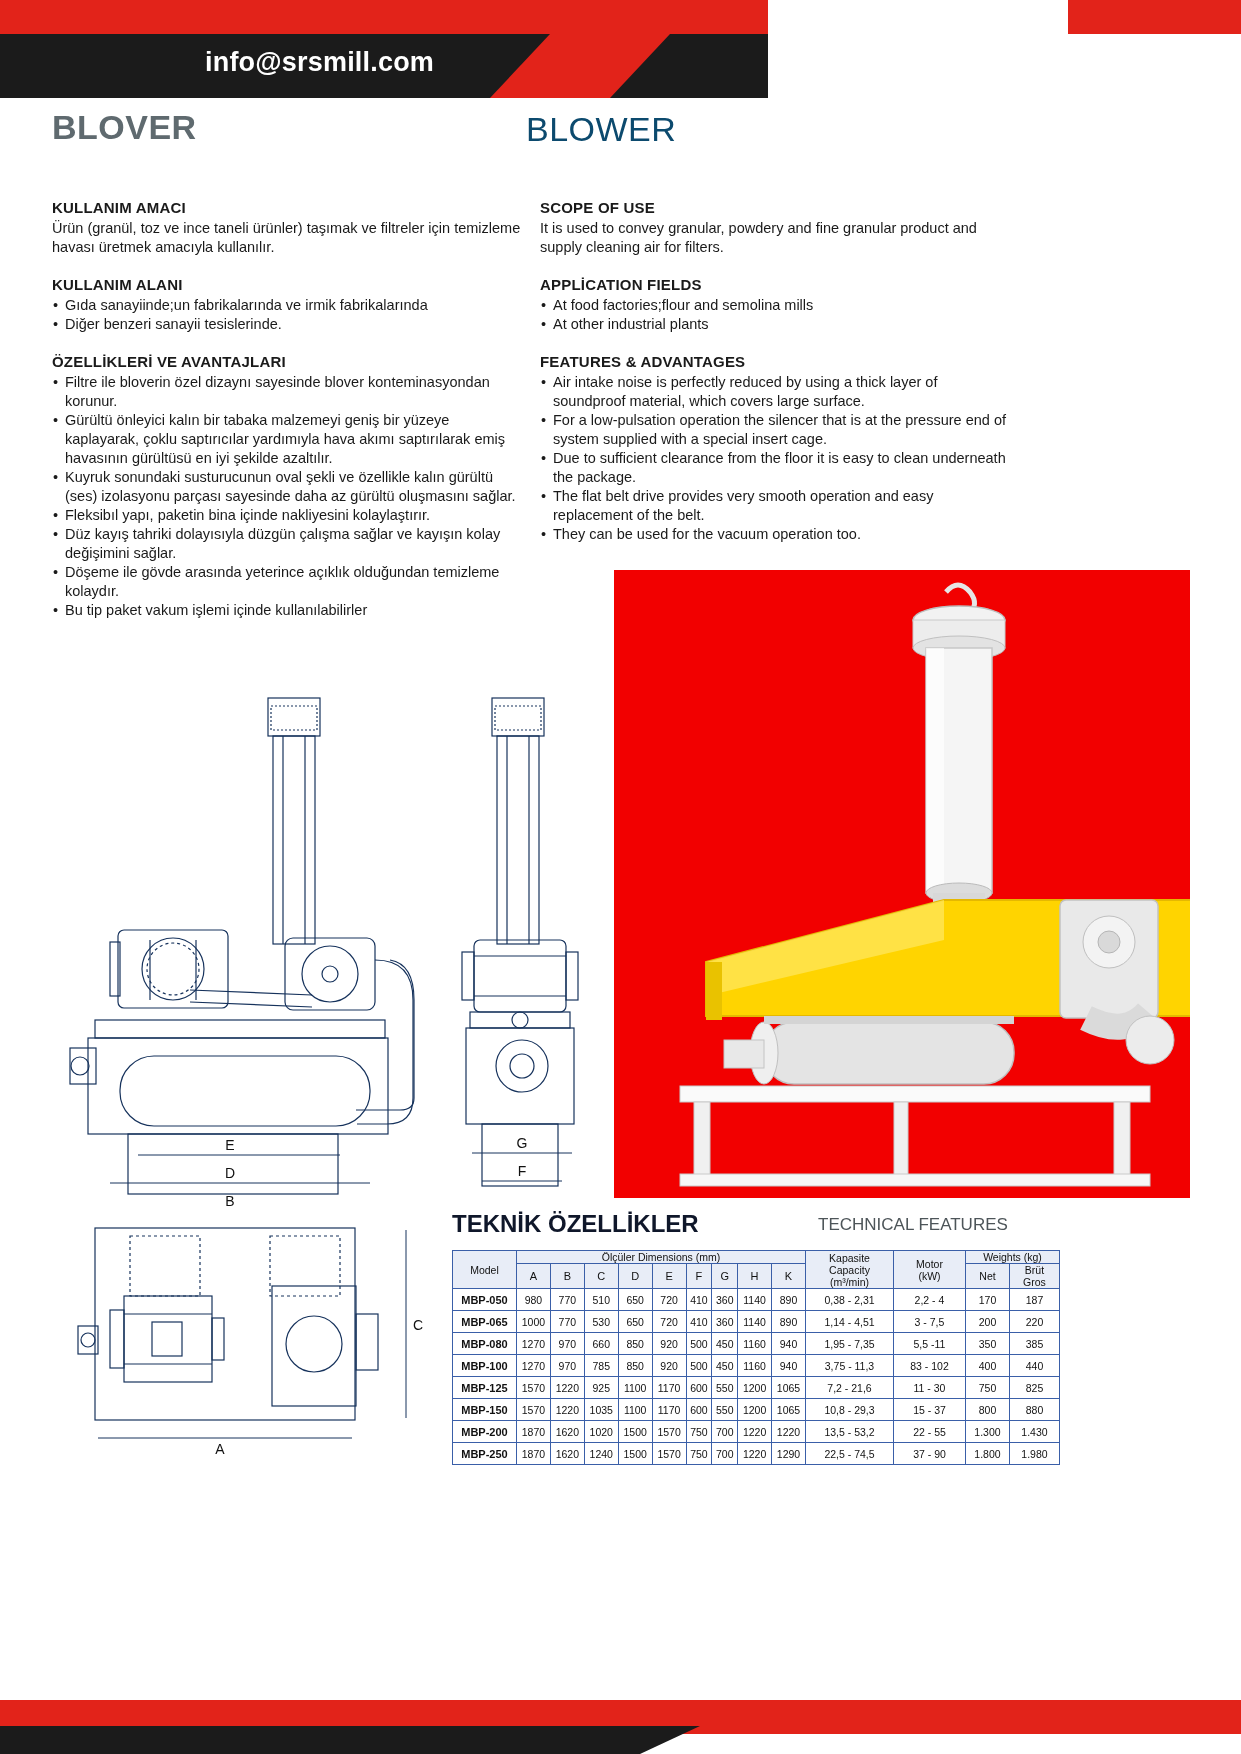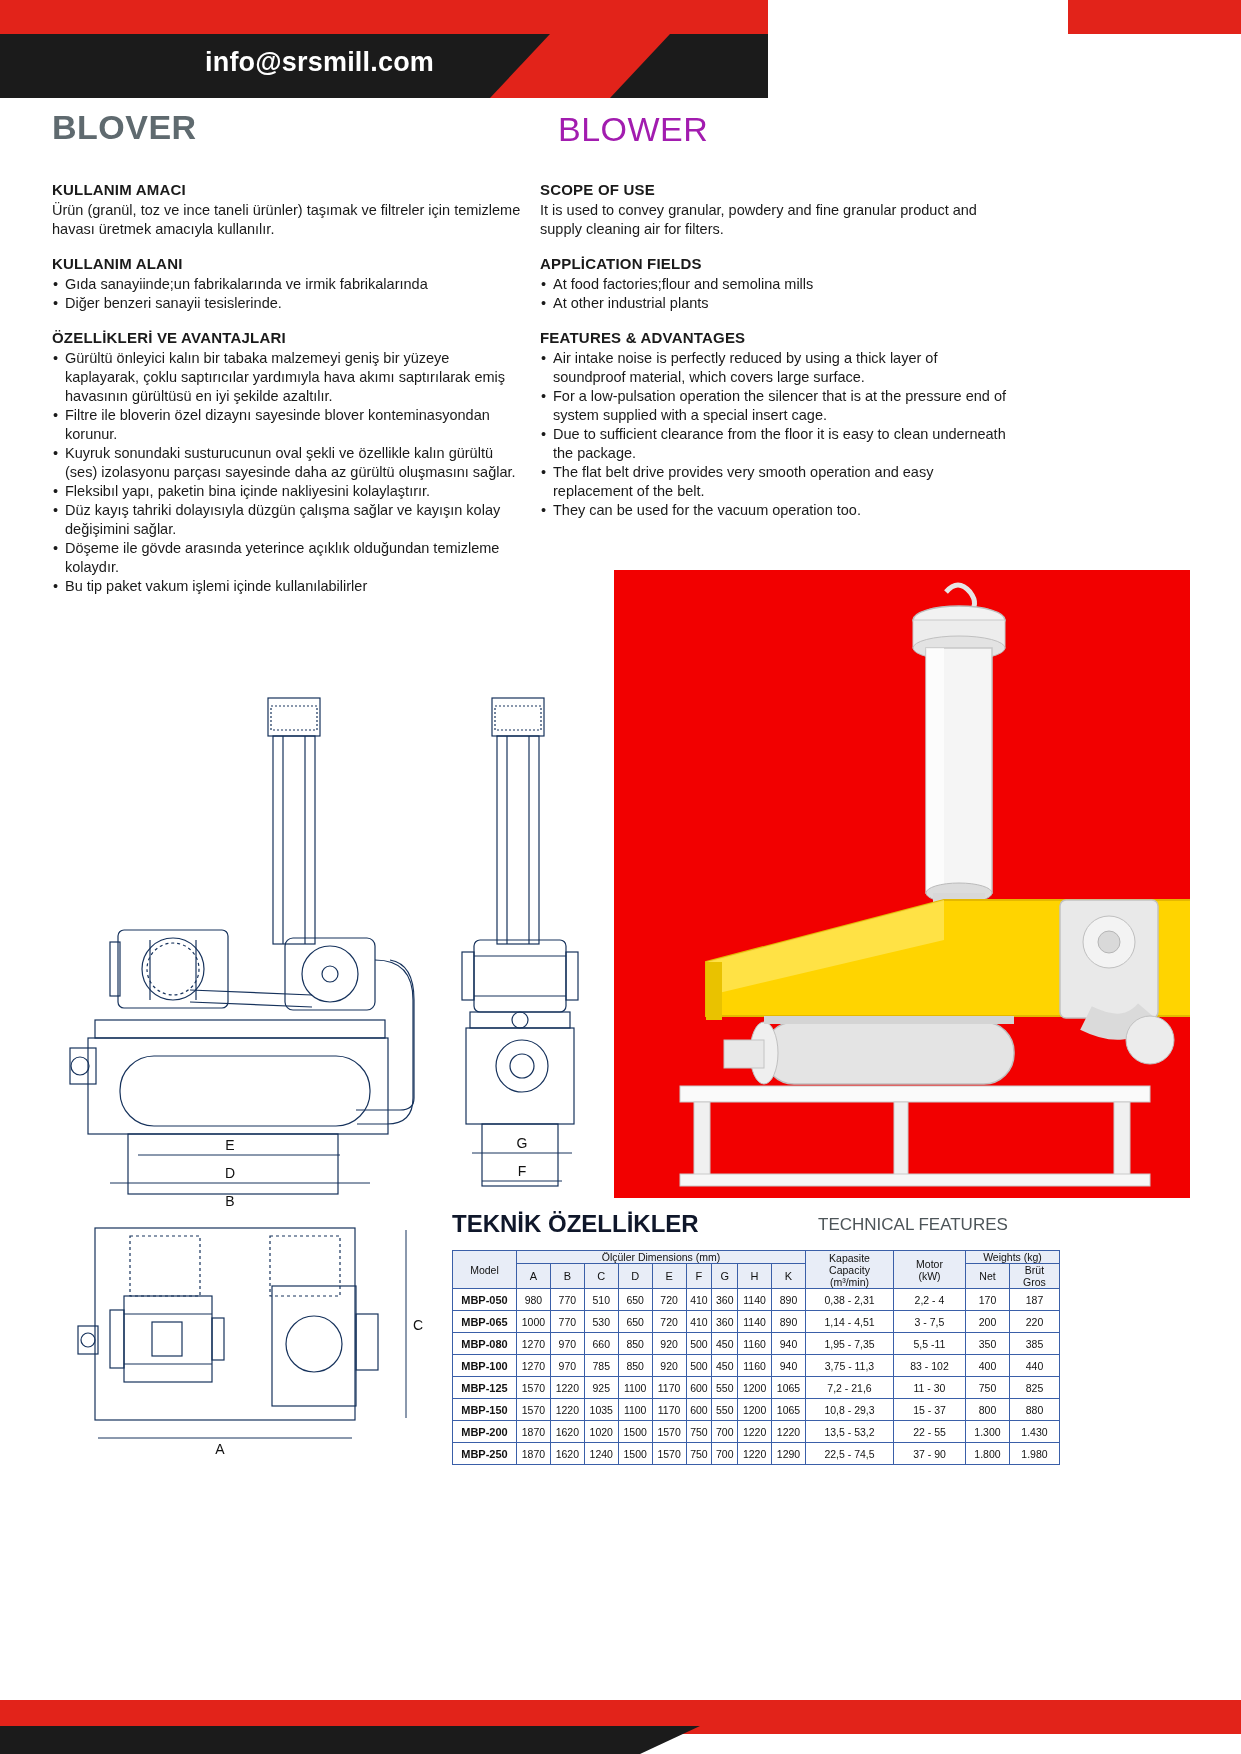--- a/index.html
+++ b/index.html
@@ -19,27 +19,27 @@
       clip-path: polygon(0 0, 860px 0, 780px 64px, 0 64px); }
   .hdr-red-slash { position:absolute; left:490px; top:34px; width:180px; height:64px; background:#e2231a;
       clip-path: polygon(60px 0, 180px 0, 120px 64px, 0 64px); }
   .hdr-email { position:absolute; left:205px; top:47px; font-size:27px; font-weight:bold; color:#ffffff; letter-spacing:0.2px; }
 
   .logo-box { position:absolute; left:768px; top:0; width:300px; height:112px; background:#ffffff;
       clip-path: polygon(0 0, 300px 0, 300px 86px, 272px 112px, 0 112px); }
 
   
   .title-tr { position:absolute; left:52px; top:108px; font-size:34px; font-weight:bold; color:#5f6a6f; letter-spacing:0.5px; }
-  .title-en { position:absolute; left:558px; top:110px; font-size:34px; color:#a21caf; letter-spacing:0.5px; }
+  .title-en { position:absolute; left:526px; top:110px; font-size:34px; color:#0c4a6e; letter-spacing:0.5px; }
 
   
   .col { position:absolute; width:470px; font-size:14.5px; line-height:19px; color:#1a1a1a; }
   .col-left { left:52px; top:180px; }
   .col-right { left:540px; top:180px; }
-  .sec-head { font-weight:bold; font-size:15px; margin:0 0 2px 0; letter-spacing:0.2px; }
+  .sec-head { font-weight:bold; font-size:15px; margin:18px 0 2px 0; letter-spacing:0.2px; }
   .sec-block { margin-bottom:15px; }
   .sec-block p { margin:0; }
   .bullets { margin:0; padding:0; list-style:none; }
   .bullets li { margin:0; padding-left:13px; position:relative; }
   .bullets li:before { content:"•"; position:absolute; left:1px; top:0; }
 
   
   .photo { position:absolute; left:614px; top:570px; width:576px; height:628px; background:#f20000; overflow:hidden; }
 
   
@@ -89,22 +89,22 @@
     <div class="sec-head">KULLANIM ALANI</div>
     <ul class="bullets">
       <li>Gıda sanayiinde;un fabrikalarında ve irmik fabrikalarında</li>
       <li>Diğer benzeri sanayii tesislerinde.</li>
     </ul>
   </div>
 
   <div class="sec-block">
     <div class="sec-head">ÖZELLİKLERİ VE AVANTAJLARI</div>
     <ul class="bullets">
+      <li>Filtre ile bloverin özel dizaynı sayesinde blover konteminasyondan korunur.</li>
       <li>Gürültü önleyici kalın bir tabaka malzemeyi geniş bir yüzeye kaplayarak, çoklu saptırıcılar yardımıyla hava akımı saptırılarak emiş havasının gürültüsü en iyi şekilde azaltılır.</li>
-      <li>Filtre ile bloverin özel dizaynı sayesinde blover konteminasyondan korunur.</li>
       <li>Kuyruk sonundaki susturucunun oval şekli ve özellikle kalın gürültü (ses) izolasyonu parçası sayesinde daha az gürültü oluşmasını sağlar.</li>
       <li>Fleksibıl yapı, paketin bina içinde nakliyesini kolaylaştırır.</li>
       <li>Düz kayış tahriki dolayısıyla düzgün çalışma sağlar ve kayışın kolay değişimini sağlar.</li>
       <li>Döşeme ile gövde arasında yeterince açıklık olduğundan temizleme kolaydır.</li>
       <li>Bu tip paket vakum işlemi içinde kullanılabilirler</li>
     </ul>
   </div>
 </div>
 
 <div class="col col-right">

